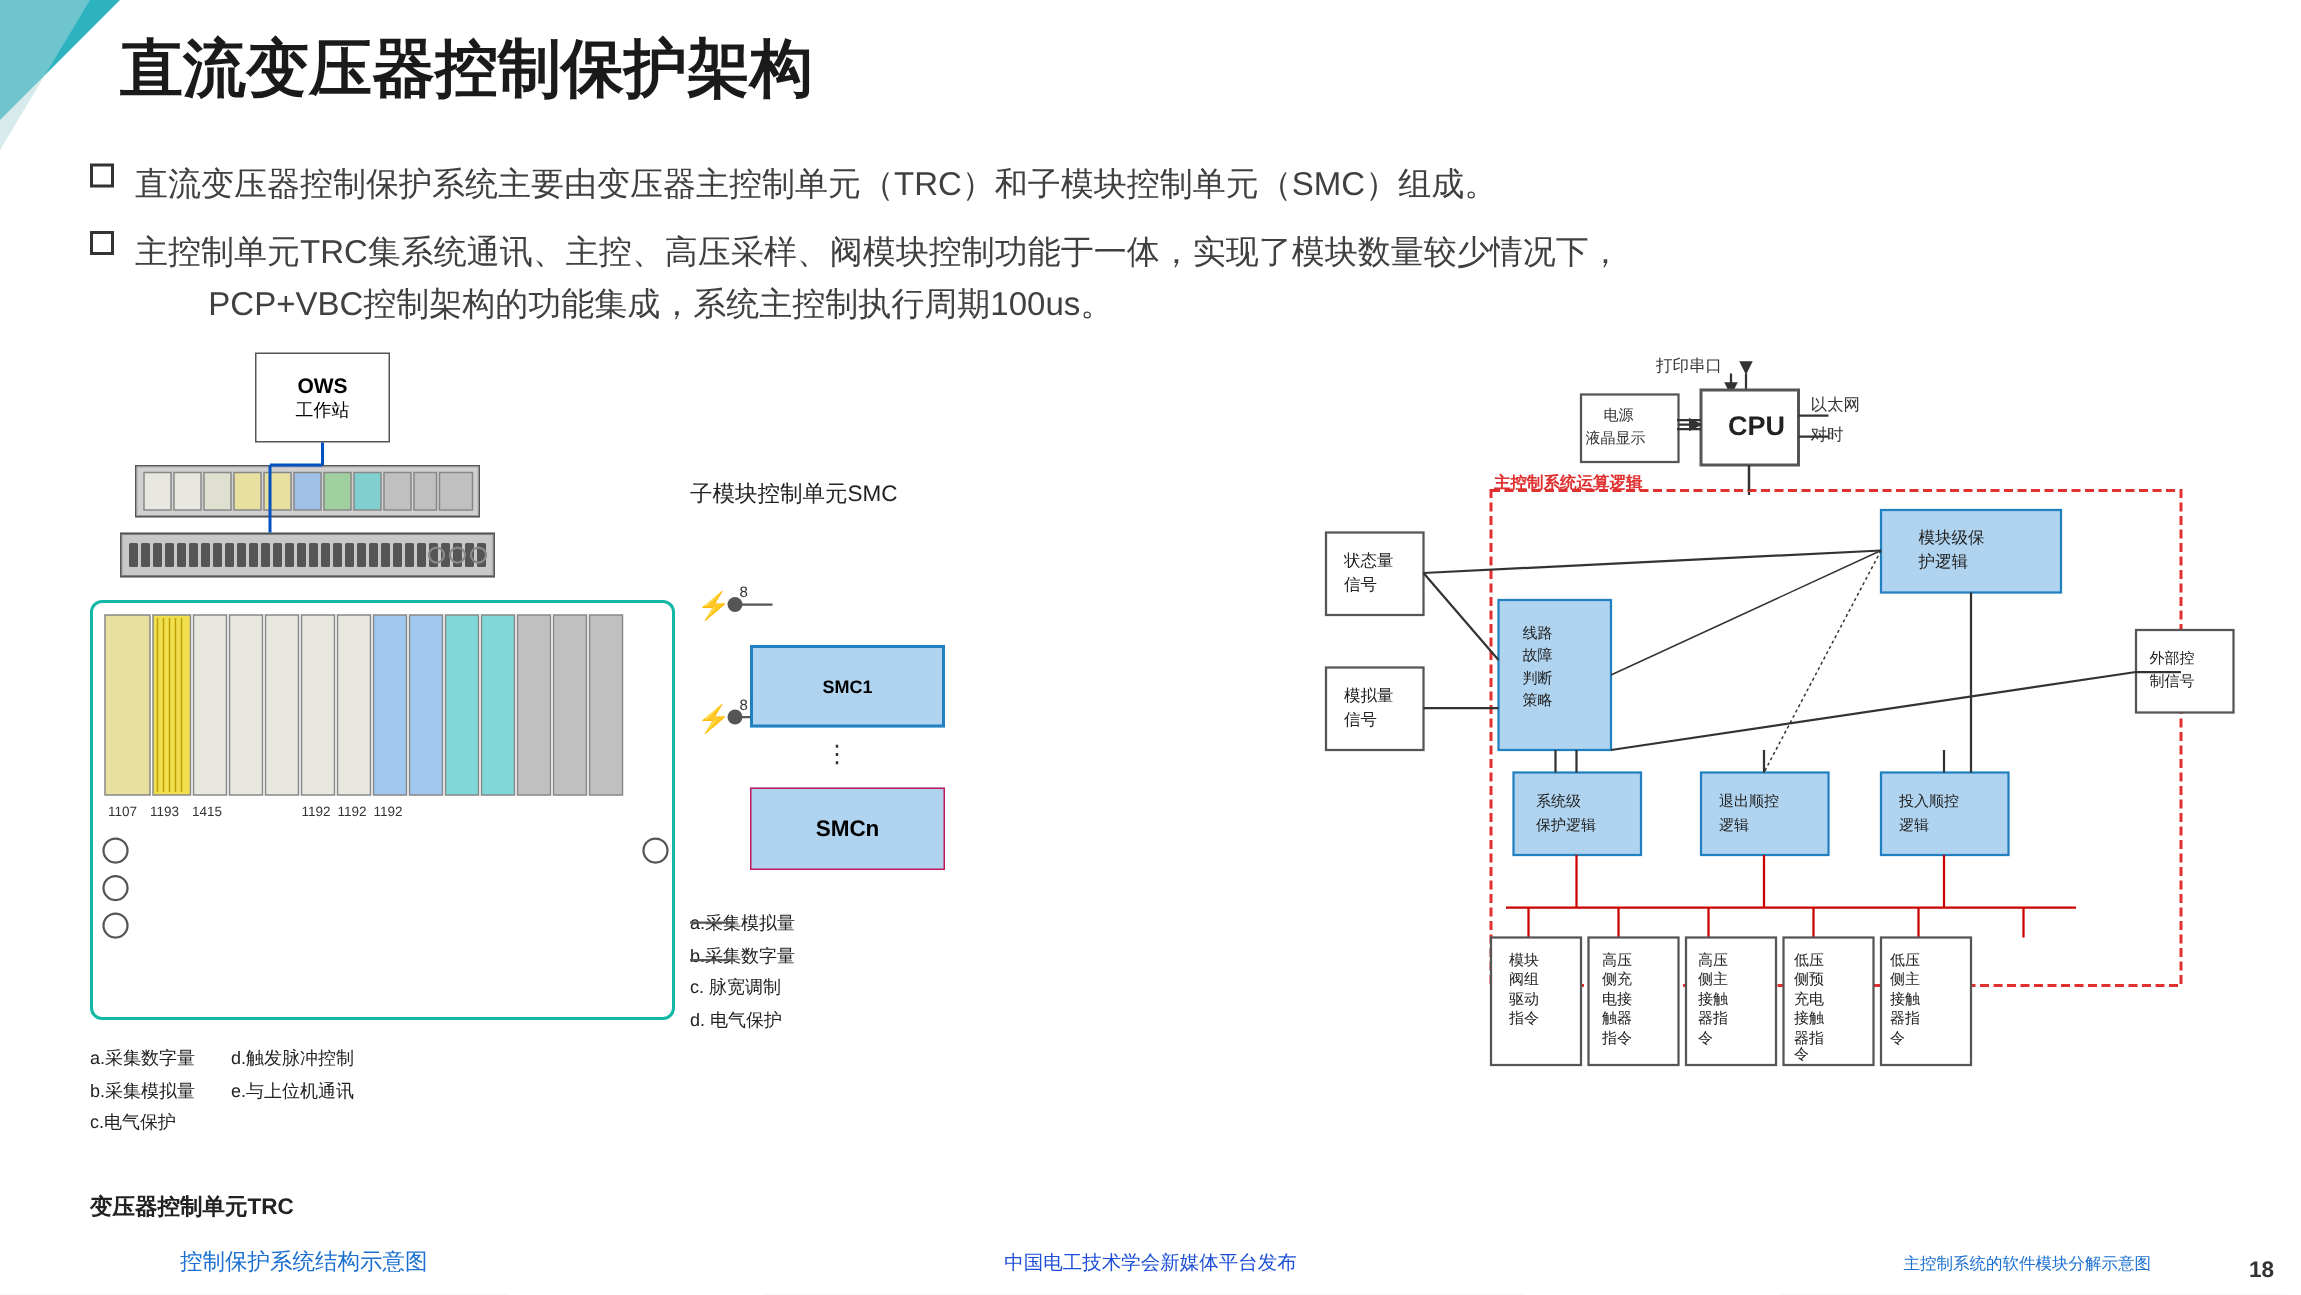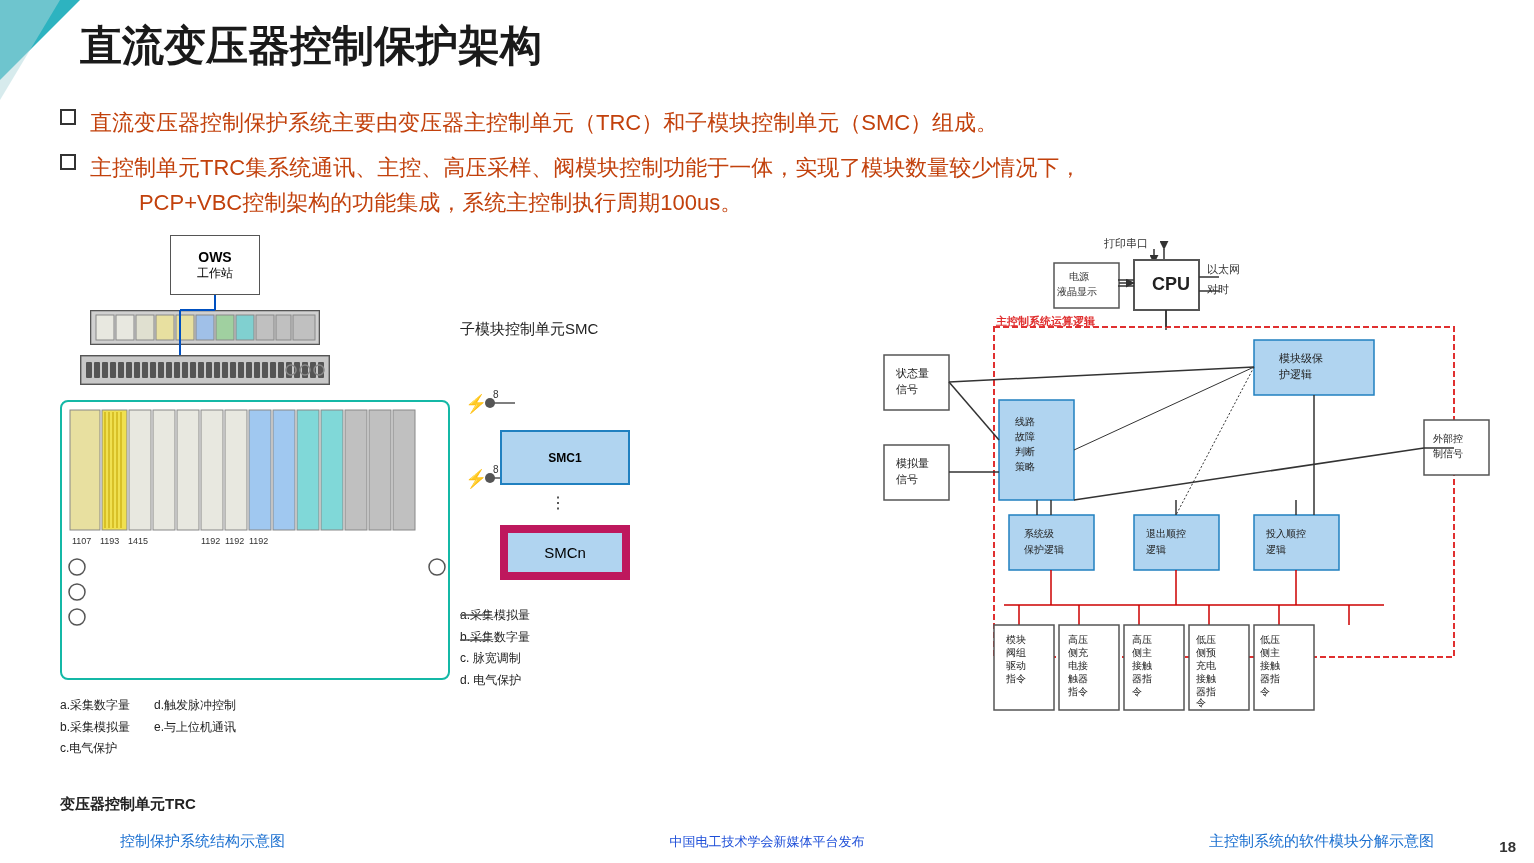--- a/index.html
+++ b/index.html
@@ -62,21 +62,21 @@
     .bullet-square {
       width: 16px;
       height: 16px;
       border: 2px solid #333;
       margin-right: 14px;
       margin-top: 4px;
       flex-shrink: 0;
     }
     .bullet-text {
       font-size: 22px;
-      color: #c2410c;
+      color: #404040;
       line-height: 1.6;
     }
     
     .diagram-area {
       position: absolute;
       top: 235px;
       left: 30px;
       right: 20px;
       bottom: 30px;
     }
@@ -187,27 +187,27 @@
       justify-content: center;
       font-size: 12px;
       font-weight: bold;
     }
     .smcn-box {
       position: absolute;
       top: 290px;
       left: 40px;
       width: 130px;
       height: 55px;
-      border: 8px solid #be185d;
+      border: 1px solid #be185d;
       background: #b0d4f0;
       display: flex;
       align-items: center;
       justify-content: center;
       font-size: 15px;
-      font-weight: normal;
+      font-weight: bold;
     }
     .smc-bottom-labels {
       position: absolute;
       top: 370px;
       left: 0;
       font-size: 12px;
       line-height: 1.8;
       color: #222;
     }
     
@@ -561,16 +561,16 @@
     </svg>
   </div>
 
   <div style="position:absolute;bottom:12px;left:120px;">
     <span style="font-size:15px;color:#1a6fd0;">控制保护系统结构示意图</span>
   </div>
   <div style="position:absolute;bottom:12px;left:50%;transform:translateX(-50%);">
     <span style="font-size:13px;color:#1d4ed8;">中国电工技术学会新媒体平台发布</span>
   </div>
   <div style="position:absolute;bottom:12px;right:100px;">
-    <span style="font-size:15px;color:#1a6fd0;">主控制系统的软件模块分解示意图</span>
+    <span style="font-size:11px;color:#1a6fd0;">主控制系统的软件模块分解示意图</span>
   </div>
   <div style="position:absolute;bottom:8px;right:18px;font-size:15px;font-weight:bold;color:#333;">18</div>
 </div>
 
 </body></html>

